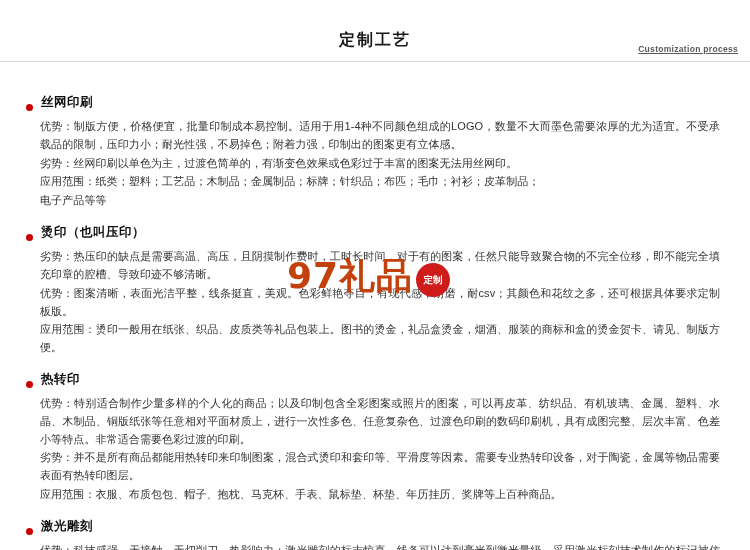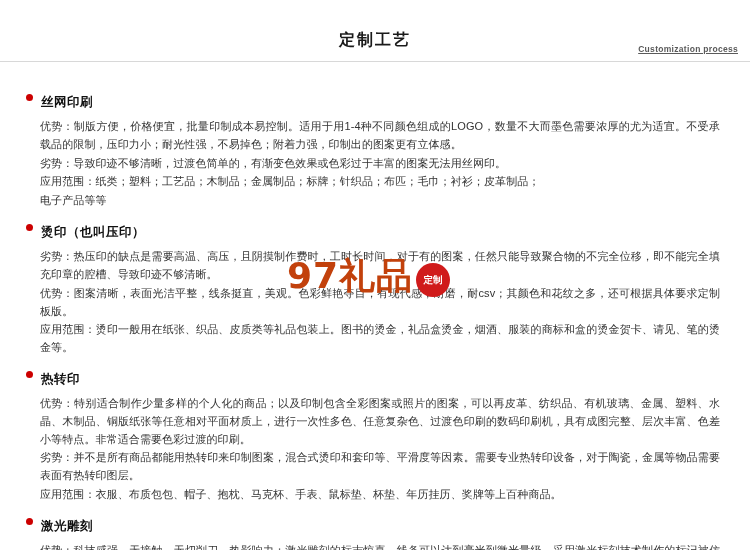--- a/index.html
+++ b/index.html
@@ -57,21 +57,21 @@
   .content {
     padding: 14px 18px 0 26px;
     box-sizing: border-box;
   }
 
   .section {
     margin-bottom: 14px;
   }
   .section-head {
     display: flex;
-    align-items: flex-start;
+    align-items: flex-end;
     margin-bottom: 7px;
   }
   .bullet {
     width: 7px;
     height: 7px;
     border-radius: 50%;
     background: #cc0000;
     display: inline-block;
     margin-right: 8px;
     flex: 0 0 auto;
@@ -139,33 +139,33 @@
   </div>
 
   <div class="content">
 
     <div class="section">
       <div class="section-head">
         <span class="bullet"></span>
         <span class="section-title">丝网印刷</span>
       </div>
       <p class="para">优势：制版方便，价格便宜，批量印制成本易控制。适用于用1-4种不同颜色组成的LOGO，数量不大而墨色需要浓厚的尤为适宜。不受承载品的限制，压印力小；耐光性强，不易掉色；附着力强，印制出的图案更有立体感。</p>
-      <p class="para">劣势：导致印迹不够清晰，过渡色简单的，有渐变色效果或色彩过于丰富的图案无法用丝网印。</p>
+      <p class="para">劣势：丝网印刷以单色为主，过渡色简单的，有渐变色效果或色彩过于丰富的图案无法用丝网印。</p>
       <p class="para">应用范围：纸类；塑料；工艺品；木制品；金属制品；标牌；针织品；布匹；毛巾；衬衫；皮革制品；</p>
       <p class="para">电子产品等等</p>
     </div>
 
     <div class="section">
       <div class="section-head">
         <span class="bullet"></span>
         <span class="section-title">烫印（也叫压印）</span>
       </div>
       <p class="para">劣势：热压印的缺点是需要高温、高压，且阴摸制作费时，工时长时间，对于有的图案，任然只能导致聚合物的不完全位移，即不能完全填充印章的腔槽、导致印迹不够清晰。</p>
       <p class="para">优势：图案清晰，表面光洁平整，线条挺直，美观。色彩鲜艳夺目，有现代感；耐磨，耐csv；其颜色和花纹之多，还可根据具体要求定制板版。</p>
-      <p class="para">应用范围：烫印一般用在纸张、织品、皮质类等礼品包装上。图书的烫金，礼品盒烫金，烟酒、服装的商标和盒的烫金贺卡、请见、笔的烫金等。</p>
+      <p class="para">应用范围：烫印一般用在纸张、织品、皮质类等礼品包装上。图书的烫金，礼品盒烫金，烟酒、服装的商标和盒的烫金贺卡、请见、制版方便。</p>
     </div>
 
     <div class="section">
       <div class="section-head">
         <span class="bullet"></span>
         <span class="section-title">热转印</span>
       </div>
       <p class="para">优势：特别适合制作少量多样的个人化的商品；以及印制包含全彩图案或照片的图案，可以再皮革、纺织品、有机玻璃、金属、塑料、水晶、木制品、铜版纸张等任意相对平面材质上，进行一次性多色、任意复杂色、过渡色印刷的数码印刷机，具有成图完整、层次丰富、色差小等特点。非常适合需要色彩过渡的印刷。</p>
       <p class="para">劣势：并不是所有商品都能用热转印来印制图案，混合式烫印和套印等、平滑度等因素。需要专业热转印设备，对于陶瓷，金属等物品需要表面有热转印图层。</p>
       <p class="para">应用范围：衣服、布质包包、帽子、抱枕、马克杯、手表、鼠标垫、杯垫、年历挂历、奖牌等上百种商品。</p>

